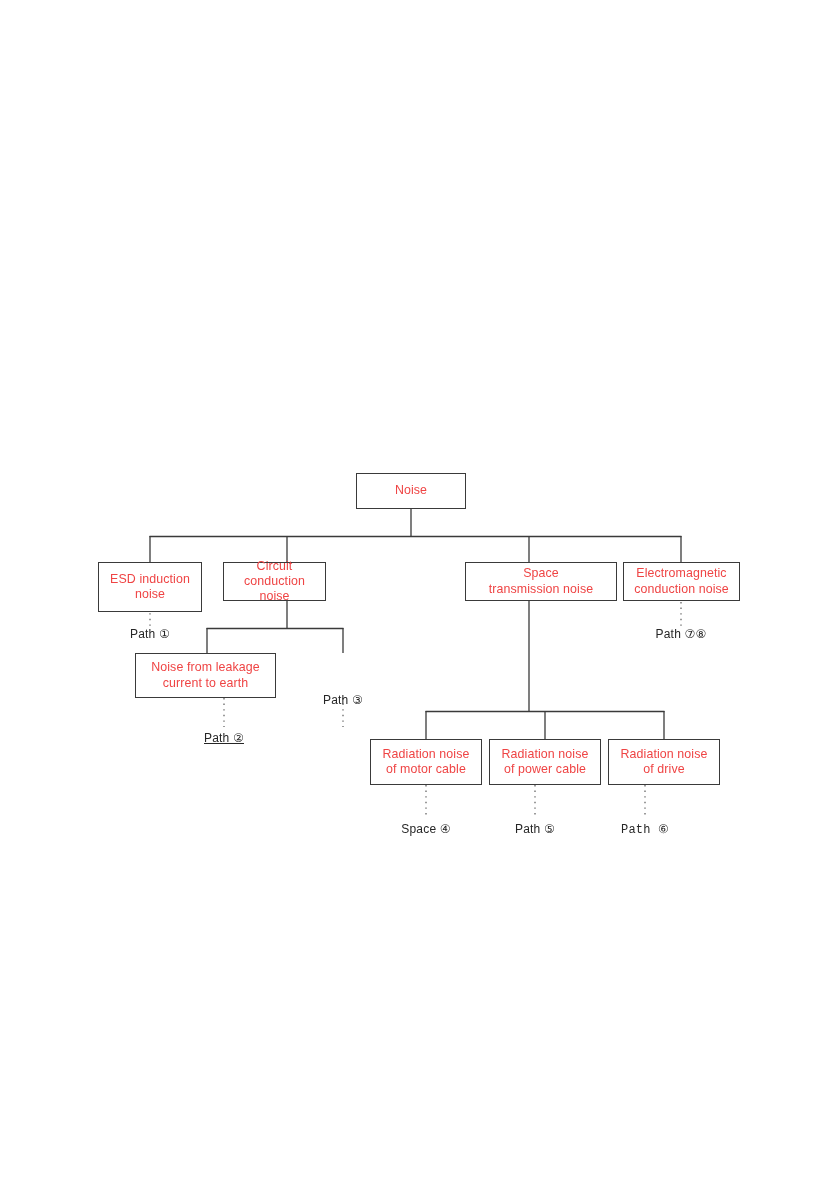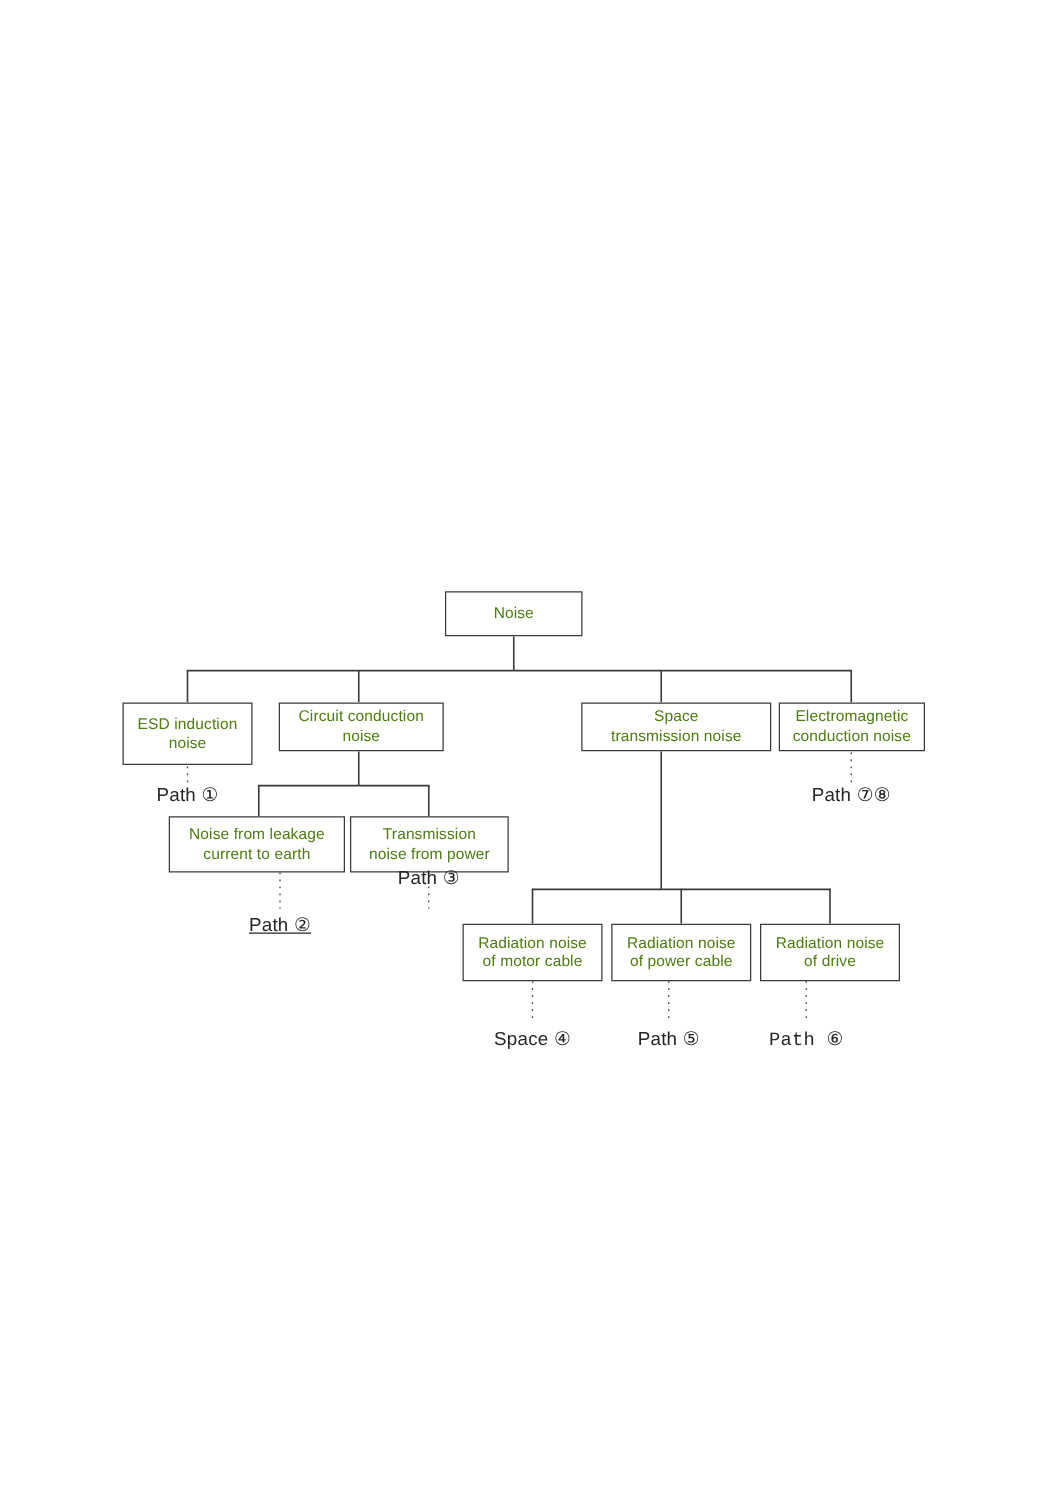--- a/index.html
+++ b/index.html
@@ -28,31 +28,31 @@
     box-sizing: border-box;
     border: 1px solid #3a3a3a;
     background: #ffffff;
     display: flex;
     align-items: center;
     justify-content: center;
     text-align: center;
     line-height: 1.22;
     font-size: 12.4px;
     letter-spacing: 0.1px;
-    color: #4d7c0f;
+    color: #ef4444;
     padding: 0 3px;
     z-index: 3;
   }
   .node-label {
     display: block;
     white-space: pre-line;
   }
   .path-label {
     position: absolute;
-    font-size: 15px;
+    font-size: 12px;
     color: #262626;
     white-space: nowrap;
     text-align: center;
     z-index: 3;
     letter-spacing: 0.2px;
   }
   svg.connectors {
     position: absolute;
     left: 0;
     top: 0;
@@ -109,40 +109,36 @@
   </svg>
 
   <div class="node-box" style="left:356px; top:473px; width:110px; height:36px;">
     <span class="node-label">Noise</span>
   </div>
 
   <div class="node-box" style="left:98px; top:562px; width:104px; height:50px;">
     <span class="node-label">ESD induction
 noise</span>
   </div>
-  <div class="node-box" style="left:223px; top:562px; width:132px; height:39px;">
+  <div class="node-box" style="left:223px; top:562px; width:103px; height:39px;">
     <span class="node-label">Circuit conduction
 noise</span>
   </div>
   <div class="node-box" style="left:465px; top:562px; width:152px; height:39px;">
     <span class="node-label">Space
 transmission noise</span>
   </div>
   <div class="node-box" style="left:623px; top:562px; width:117px; height:39px;">
     <span class="node-label">Electromagnetic
 conduction noise</span>
   </div>
 
   <div class="node-box" style="left:135px; top:653px; width:141px; height:45px;">
     <span class="node-label">Noise from leakage
 current to earth</span>
-  </div>
-  <div class="node-box" style="left:280px; top:653px; width:127px; height:45px;">
-    <span class="node-label">Transmission
-noise from power</span>
   </div>
 
   <div class="node-box" style="left:370px; top:739px; width:112px; height:46px;">
     <span class="node-label">Radiation noise
 of motor cable</span>
   </div>
   <div class="node-box" style="left:489px; top:739px; width:112px; height:46px;">
     <span class="node-label">Radiation noise
 of power cable</span>
   </div>

